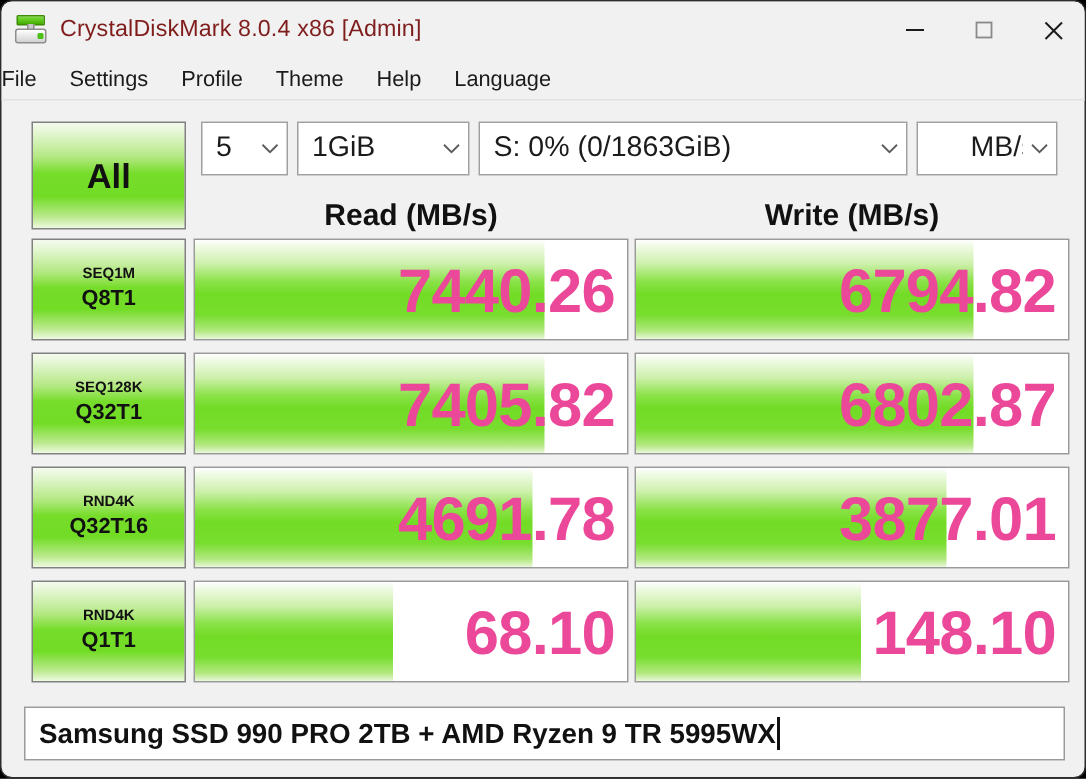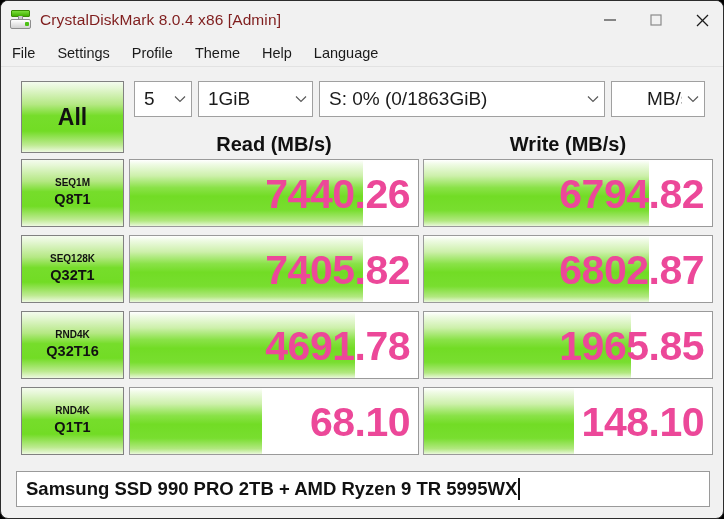--- a/index.html
+++ b/index.html
@@ -100,21 +100,20 @@
   .win-btn svg { display: block; }
   
   .menubar {
     position: absolute;
     left: 0; top: 38px;
     width: 724px;
     height: 28px;
     background: #f1f1f1;
     display: flex;
     align-items: center;
-    padding-left: 11px;
     box-sizing: border-box;
     border-bottom: 1px solid #e2e2e2;
   }
   .menu-item {
     font-size: 14.5px;
     color: #1b1b1b;
     margin-right: 22px;
     white-space: nowrap;
   }
   
@@ -409,21 +408,21 @@
         <div class="test-label">
           <div class="tl-main">RND4K</div>
           <div class="tl-sub">Q32T16</div>
         </div>
         <div class="result read">
           <div class="bar" style="width: 78%;"></div>
           <div class="val">4691.78</div>
         </div>
         <div class="result write">
           <div class="bar" style="width: 72%;"></div>
-          <div class="val">1965.85</div>
+          <div class="val">3877.01</div>
         </div>
       </div>
 
       <div class="row r3">
         <div class="test-label">
           <div class="tl-main">RND4K</div>
           <div class="tl-sub">Q1T1</div>
         </div>
         <div class="result read">
           <div class="bar" style="width: 46%;"></div>

